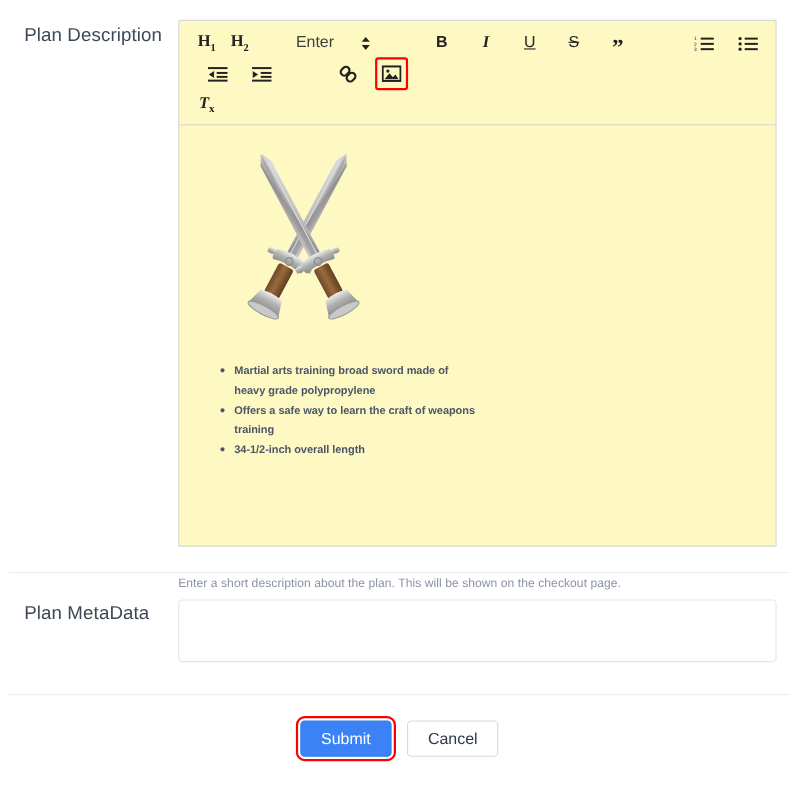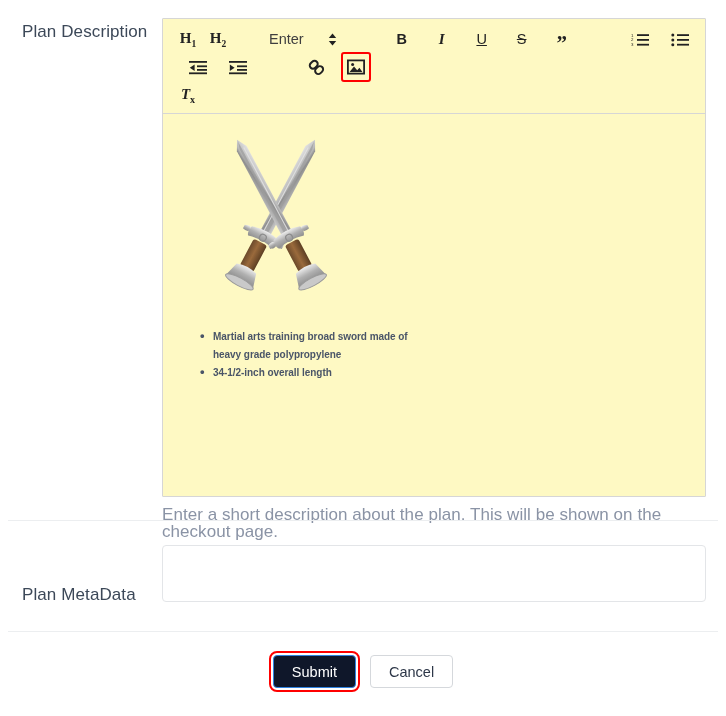--- a/index.html
+++ b/index.html
@@ -185,22 +185,22 @@
   .desc-list li::before {
     content: "•";
     position: absolute;
     left: -11px;
     top: -1px;
     font-size: 13px;
     color: #4a5568;
   }
 
   .help-text {
-    margin-top: 9px;
-    font-size: 17px;
+    margin-top: 26px;
+    font-size: 11px;
     color: #8a93a5;
     line-height: 17px;
     letter-spacing: .05px;
   }
 
   
   .metadata-input {
     width: 100%;
     height: 57px;
     box-sizing: border-box;
@@ -240,21 +240,21 @@
     font-size: 14.5px;
     border-radius: 4px;
     padding: 0 18px;
     height: 33px;
     line-height: 33px;
     cursor: pointer;
     box-sizing: border-box;
     text-align: center;
   }
   .btn-submit {
-    background: #0f172a;
+    background: #3b82f6;
     color: #ffffff;
     border: 1px solid #2f82e0;
     outline: 2px solid #ff0000;
     outline-offset: 2px;
   }
   .btn-cancel {
     background: #ffffff;
     color: #2d3748;
     border: 1px solid #d5d8dc;
     margin-left: 14px;
@@ -466,34 +466,35 @@
               <circle cx="77" cy="117" r="3.4" fill="none" stroke="#8d8d8d" stroke-width="1.3"></circle>
               <rect x="69.5" y="122" width="15" height="30" rx="2.5" fill="url(#grip)"></rect>
               <path d="M66 152 q11 -4 22 0 l4 14 q-15 -5 -30 0 Z" fill="url(#steel)"></path>
               <ellipse cx="77" cy="167" rx="15.5" ry="4" fill="#c9c9c9" stroke="#9a9a9a" stroke-width="1"></ellipse>
             </g>
           </svg>
         </div>
 
         <ul class="desc-list">
           <li>Martial arts training broad sword made of heavy grade polypropylene</li>
+          <li>Offers a safe way to learn the craft of weapons training</li>
           <li>34-1/2-inch overall length</li>
         </ul>
 
       </div>
     </div>
 
     <div class="help-text">Enter a short description about the plan. This will be shown on the checkout page.</div>
 
   </div>
 </div>
 
 <hr class="divider" id="divider-top">
 
-<div class="form-row" id="row-metadata" style="position:absolute; top:545px; left:0; right:0; padding:0 20px 0 22px;align-items:flex-end;">
+<div class="form-row" id="row-metadata" style="position:absolute; top:545px; left:0; right:0; padding:0 20px 0 22px;">
 
   <div class="field-label">Plan MetaData</div>
 
   <div class="field-control">
     <textarea class="metadata-input" placeholder="" style=""></textarea>
   </div>
 </div>
 
 <hr class="divider" id="divider-bottom">
 

